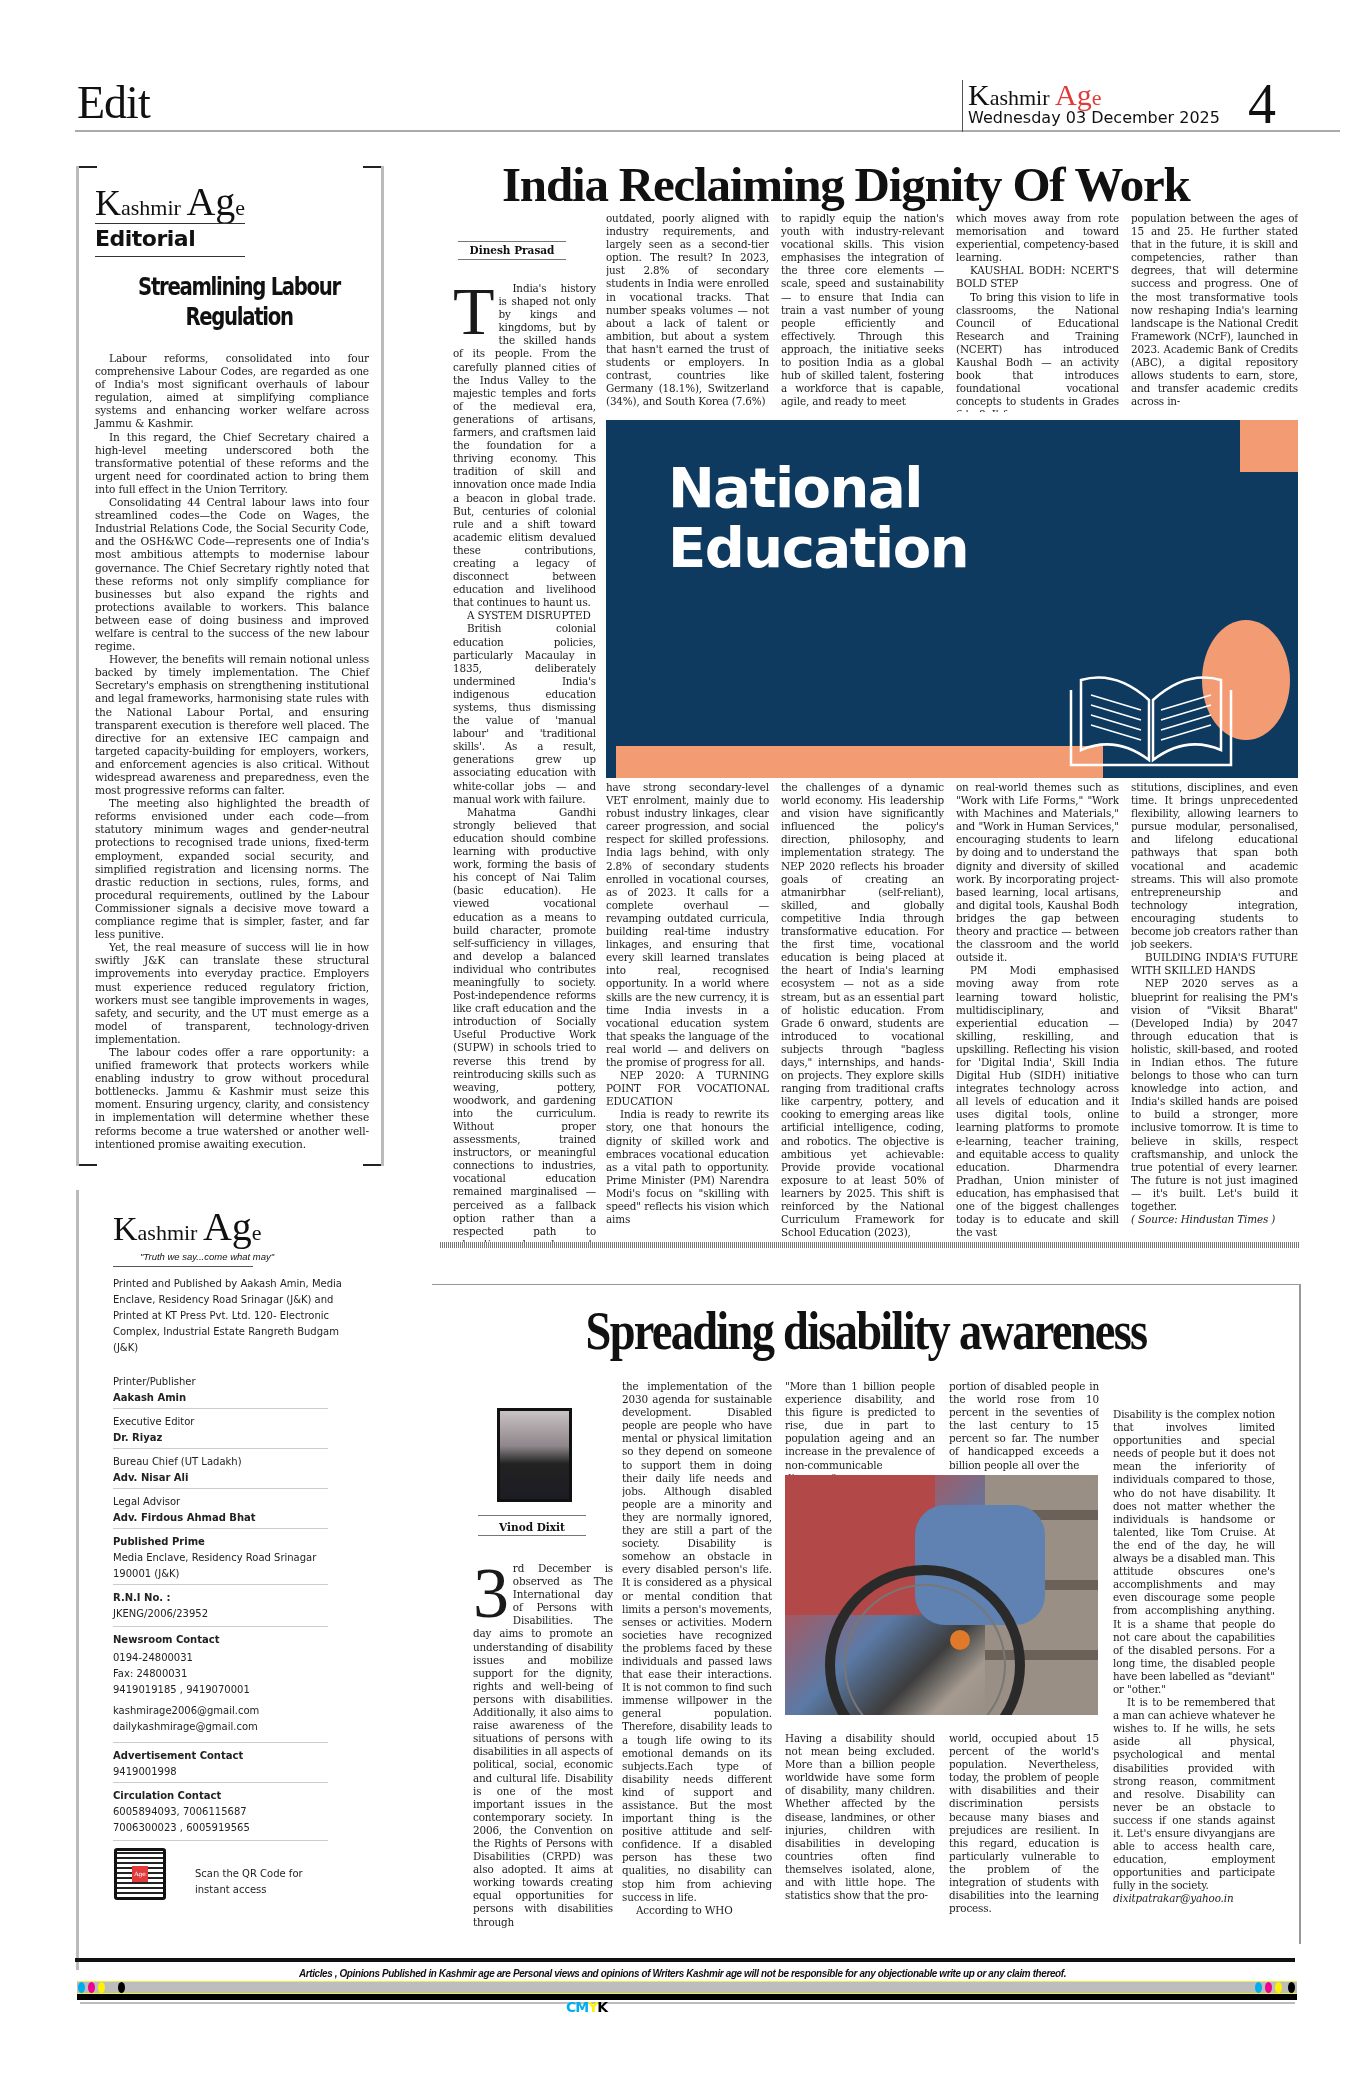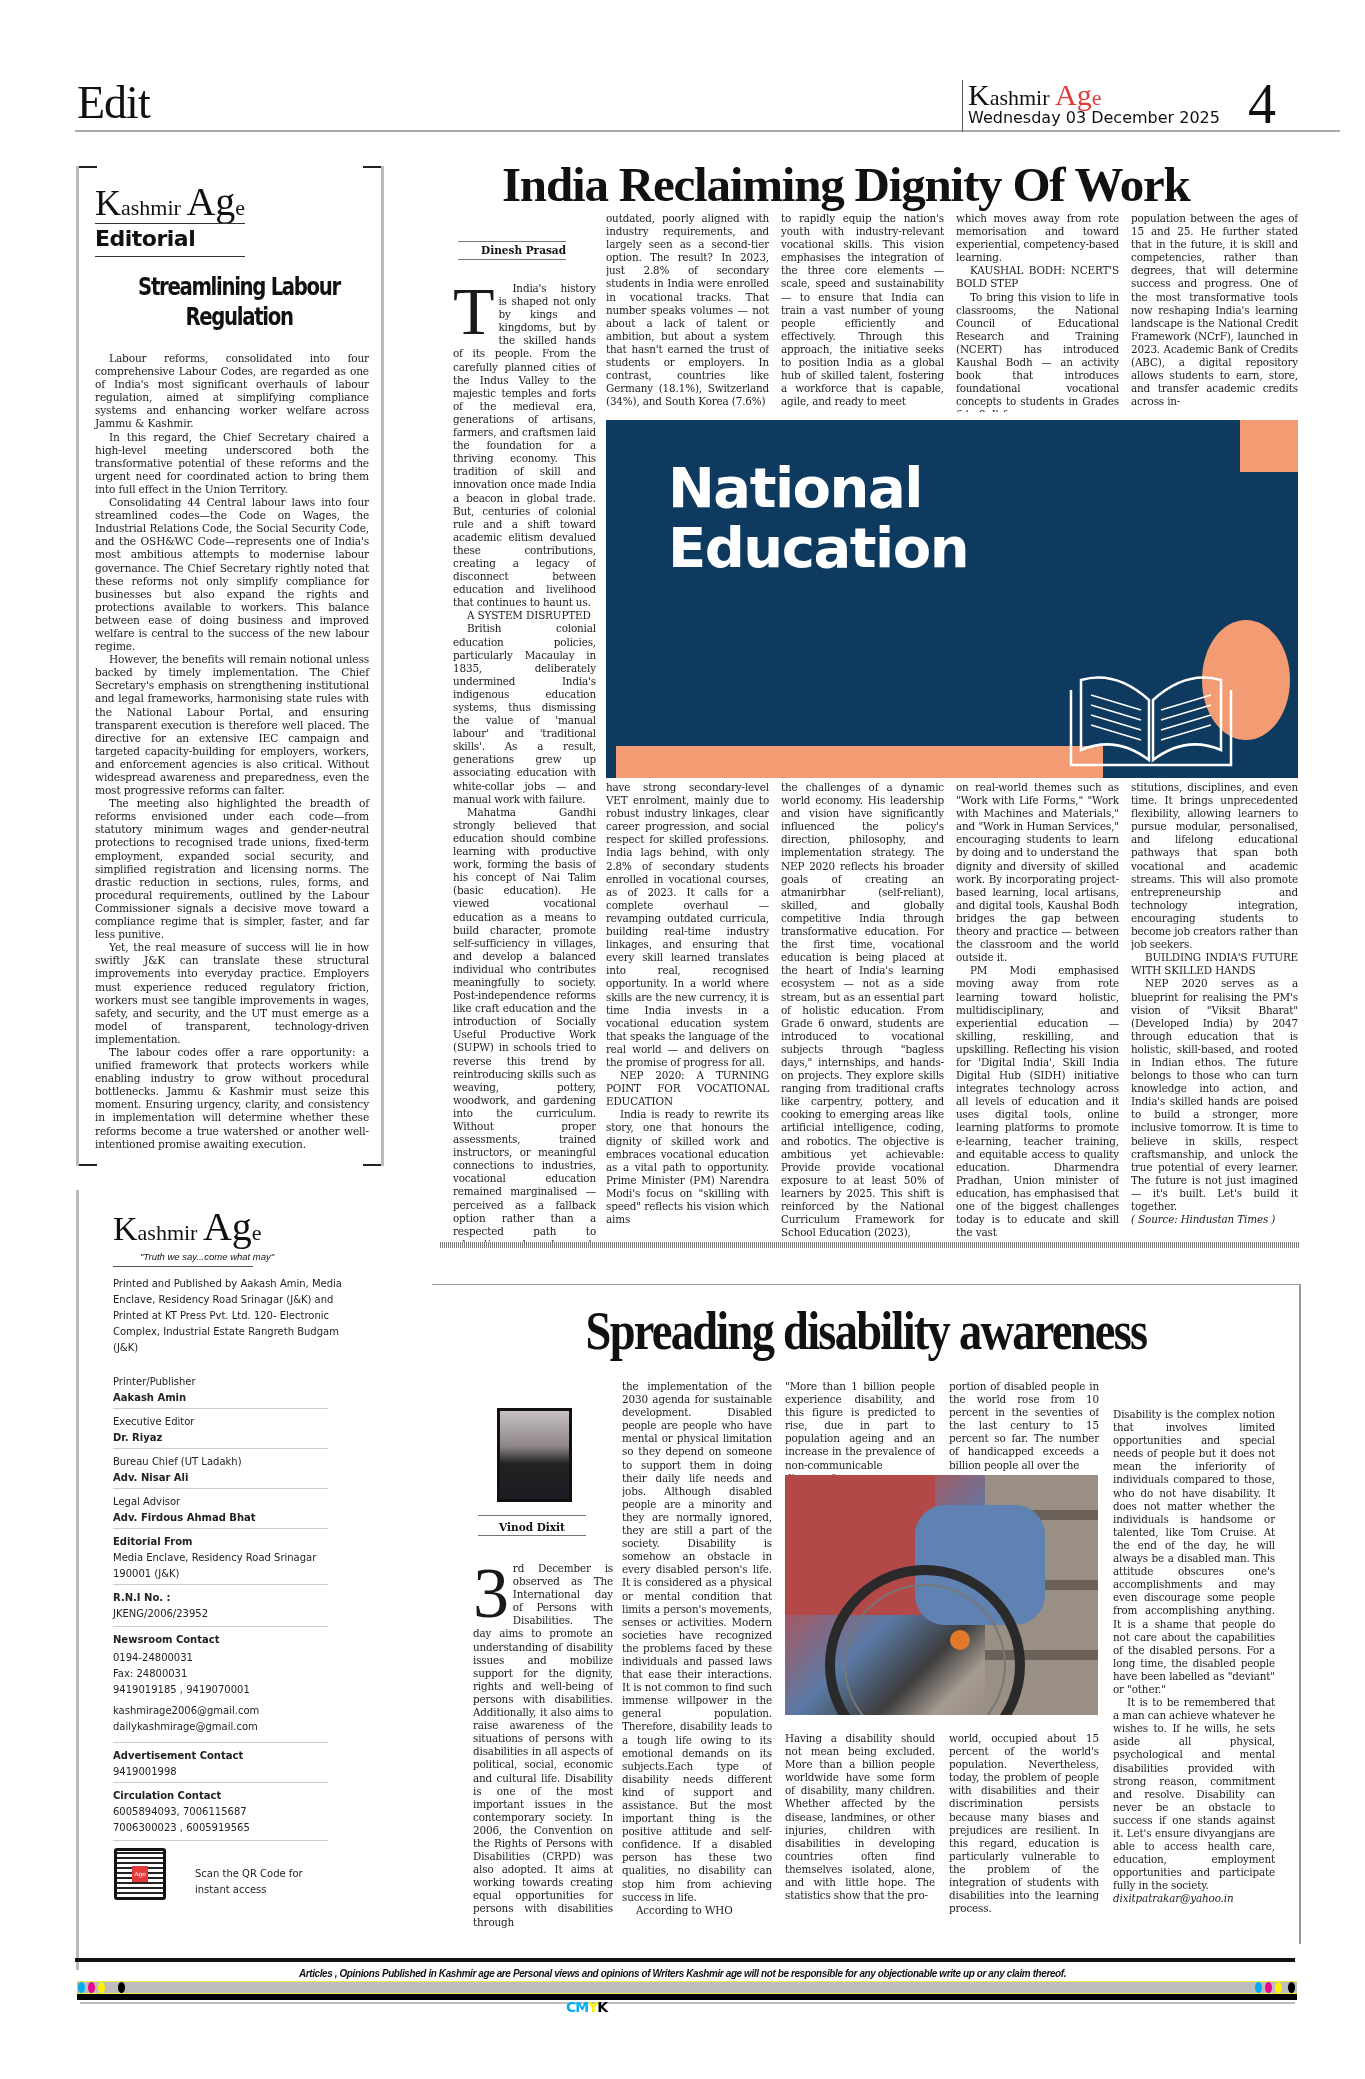--- a/index.html
+++ b/index.html
@@ -30,21 +30,21 @@
 #ed-logo .a{font-size:40px}
 #ed-rule1{left:95px;top:223px;width:150px;height:1px;background:#333}
 #ed-label{left:95px;top:226px;font-family:"DejaVu Sans",sans-serif;font-weight:bold;font-size:22px;letter-spacing:-0.5px}
 #ed-rule2{left:95px;top:256px;width:150px;height:1px;background:#333}
 #ed-headline{left:96px;top:272px;width:286px;text-align:center;font-family:"DejaVu Sans",sans-serif;font-weight:bold;font-size:24px;line-height:30px;letter-spacing:-1.6px;transform:scaleX(0.82);transform-origin:center top}
 #ed-body{left:95px;top:352px;width:274px}
 
 
 #a1-headline{left:440px;top:160px;width:860px;text-align:left;font-family:"Liberation Serif",serif;font-weight:bold;font-size:49px;letter-spacing:-1.2px;line-height:1;padding-left:62px}
 #a1-byline-rule1{left:458px;top:241px;width:108px;height:1px;background:#777}
-#a1-byline{left:458px;top:244px;width:108px;text-align:right;font-weight:bold;font-size:10.5px}
+#a1-byline{left:458px;top:244px;width:108px;text-align:center;font-weight:bold;font-size:10.5px}
 #a1-byline-rule2{left:458px;top:259px;width:108px;height:1px;background:#777}
 .dropcap{float:left;font-family:"Liberation Serif",serif;font-size:68px;line-height:54px;margin:2px 4px 0 0}
 #nep-image{left:606px;top:420px;width:692px;height:358px;background:#0f3a5f;overflow:hidden}
 #nep-title{position:absolute;left:62px;top:38px;font-family:"DejaVu Sans",sans-serif;font-weight:bold;color:#fff;font-size:56px;line-height:60px;letter-spacing:-1.5px}
 .peach{background:#f39c74;position:absolute}
 #a1-bottom-rule{left:440px;top:1242px;width:860px;height:6px;background:repeating-linear-gradient(90deg,#777 0 1px,#fff 1px 2px)}
 
 
 #a2-box-top{left:432px;top:1284px;width:868px;height:1px;background:#999}
 #a2-box-right{left:1299px;top:1284px;width:2px;height:660px;background:#999}
@@ -234,21 +234,21 @@
 <div class="imp-hr" style="top:1408px;width:215px"></div>
 <div class="imp" style="top:1414px">Executive Editor</div>
 <div class="imp" style="top:1430px;font-weight:bold">Dr. Riyaz</div>
 <div class="imp-hr" style="top:1448px;width:215px"></div>
 <div class="imp" style="top:1454px;width:200px">Bureau Chief  (UT Ladakh)</div>
 <div class="imp" style="top:1470px;font-weight:bold">Adv. Nisar Ali</div>
 <div class="imp-hr" style="top:1488px;width:215px"></div>
 <div class="imp" style="top:1494px">Legal Advisor</div>
 <div class="imp" style="top:1510px;font-weight:bold;width:220px">Adv. Firdous Ahmad Bhat</div>
 <div class="imp-hr" style="top:1528px;width:215px"></div>
-<div class="imp" style="top:1534px;font-weight:bold">Editorial From</div>
+<div class="imp" style="top:1534px;font-weight:bold">Published Prime</div>
 <div class="imp" style="top:1550px;width:215px">Media Enclave, Residency Road Srinagar 190001 (J&amp;K)</div>
 <div class="imp-hr" style="top:1584px;width:215px"></div>
 <div class="imp" style="top:1590px;font-weight:bold">R.N.I No. :</div>
 <div class="imp" style="top:1606px;width:200px">JKENG/2006/23952</div>
 <div class="imp-hr" style="top:1626px;width:215px"></div>
 <div class="imp" style="top:1632px;font-weight:bold;width:200px">Newsroom Contact</div>
 <div class="imp" style="top:1650px">0194-24800031</div>
 <div class="imp" style="top:1666px">Fax: 24800031</div>
 <div class="imp" style="top:1682px;width:200px">9419019185 , 9419070001</div>
 <div class="imp" style="top:1703px;width:200px">kashmirage2006@gmail.com</div>

